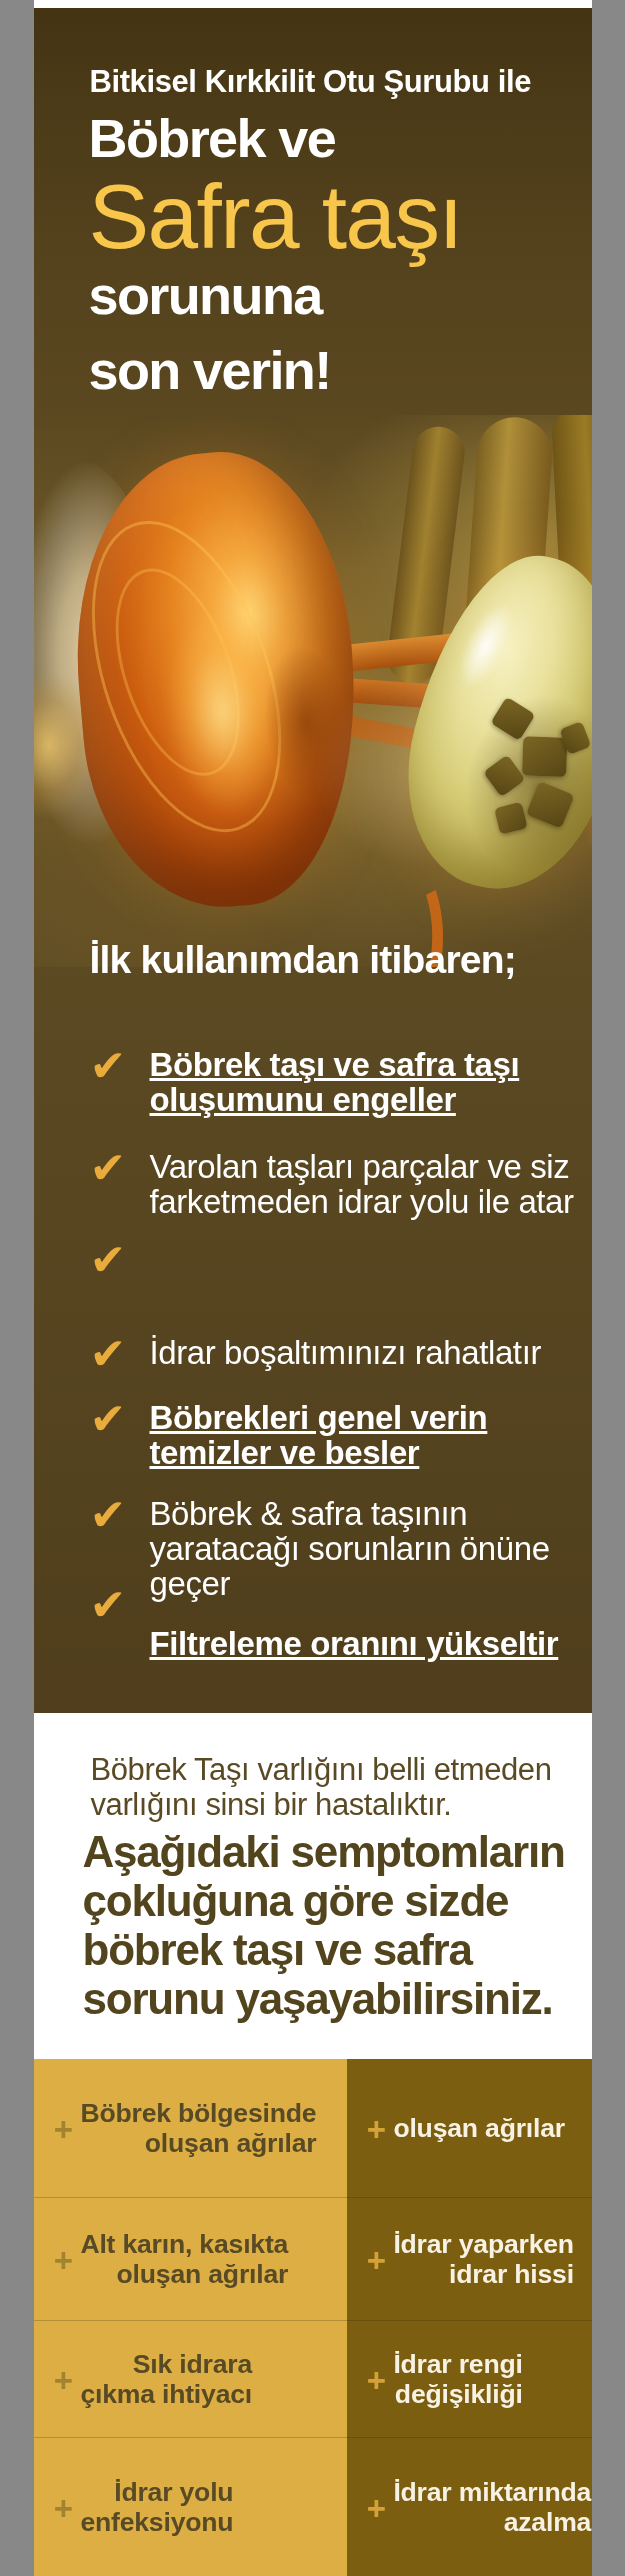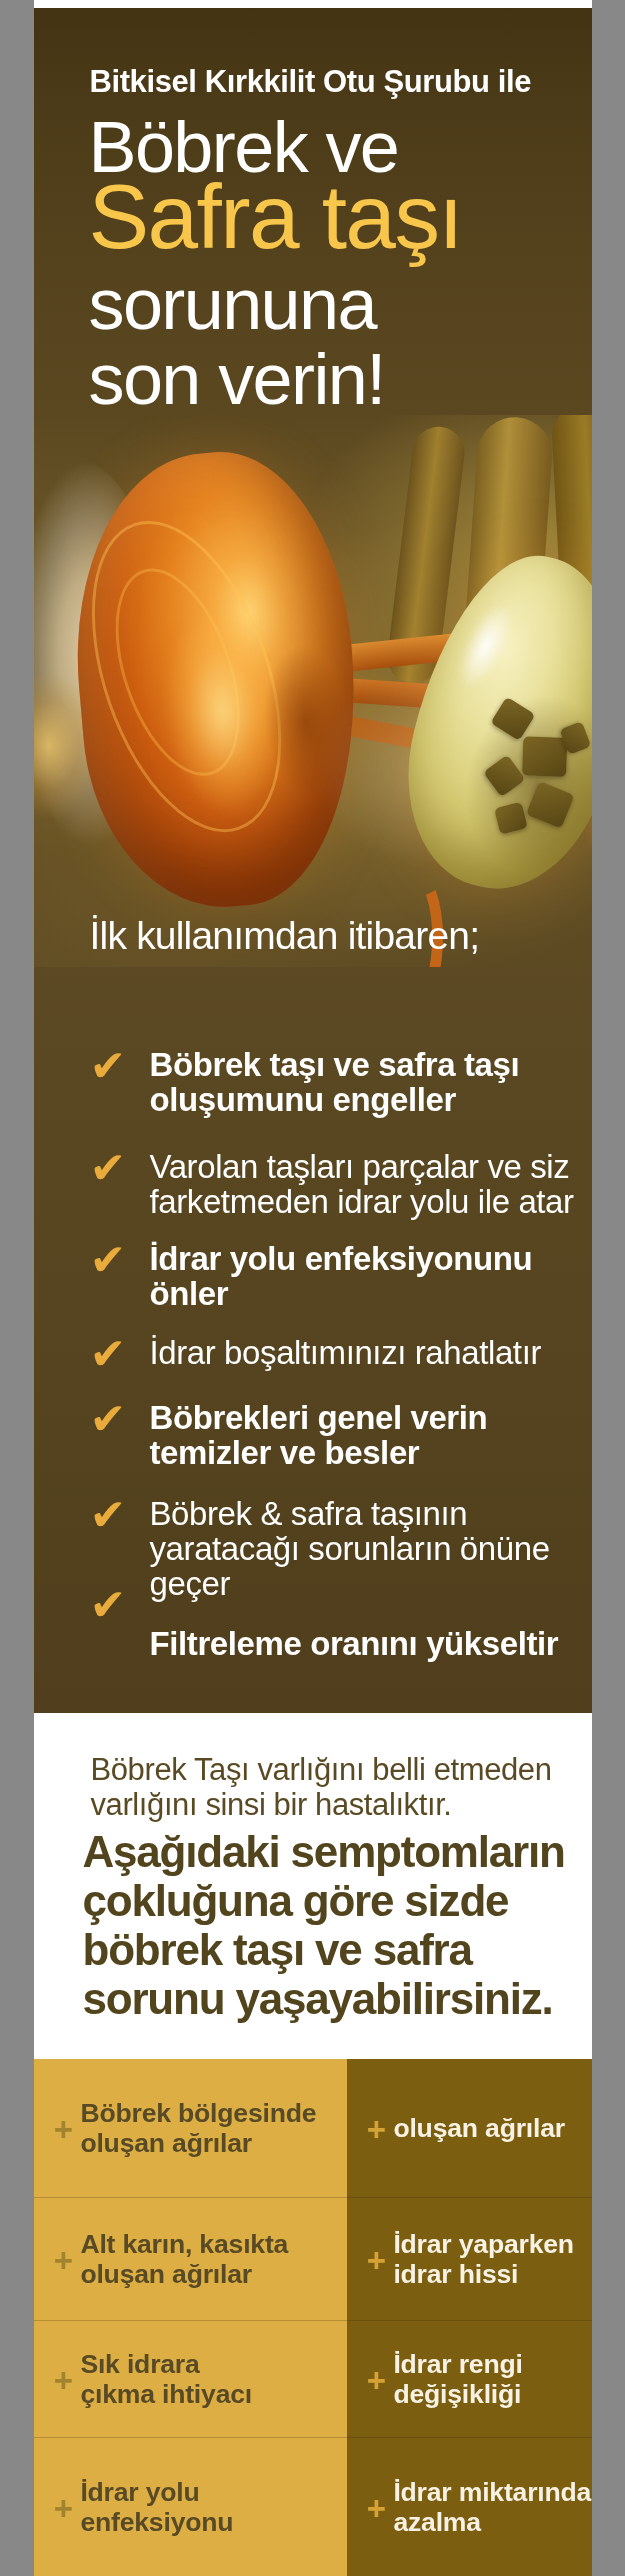--- a/index.html
+++ b/index.html
@@ -12,21 +12,21 @@
 
   
   .hero-bg{
     left:0;top:7.8px;width:626px;height:1705px;
     background:linear-gradient(180deg,
       #443313 0%, #4b3a17 5%, #54421d 14%, #5c4921 26%,
       #5f4c24 45%, #5a4822 62%, #55441f 80%, #503e1c 100%);
   }
   .hero-subtitle{left:56px;top:66px;font-size:31px;font-weight:700;color:#ffffff;letter-spacing:-0.4px;line-height:1;}
   .title-line{left:55px;line-height:1;color:#ffffff;white-space:nowrap;}
-  .tl-bold{font-weight:400;font-size:72px;letter-spacing:-1.6px;}
+  .tl-bold{font-weight:700;font-size:54px;letter-spacing:-1.6px;}
   .tl-light{font-weight:400;font-size:91px;letter-spacing:-1.6px;color:#f7c64b;}
   .tl1{top:111px;} .tl2{top:171px;} .tl3{top:268px;text-align:right;} .tl4{top:343px;}
 
   
   .scene{left:0;top:415px;width:626px;height:552px;overflow:hidden;}
   .sc-backdrop{left:0;top:0;right:0;bottom:0;
     background:
       radial-gradient(329px 235px at 501px 125px, rgba(198,168,74,.55), transparent 70%),
       radial-gradient(407px 313px at 407px 329px, rgba(172,142,62,.50), transparent 72%),
       radial-gradient(469px 407px at 133px 407px, rgba(128,102,44,.45), transparent 75%),
@@ -89,41 +89,41 @@
   .stone{position:absolute;border-radius:5.5px;
     background:linear-gradient(145deg,#7c6624,#564514);box-shadow:0 1.6px 4.7px rgba(40,30,5,.4);}
   .s1{left:6.3px;top:9.4px;width:34px;height:31px;transform:rotate(18deg);}
   .s2{left:41px;top:34px;width:44px;height:39px;transform:rotate(-12deg);}
   .s3{left:12.5px;top:67px;width:31px;height:30px;transform:rotate(40deg);}
   .s4{left:61px;top:81px;width:38px;height:36px;transform:rotate(8deg);}
   .s5{left:31px;top:108px;width:28px;height:26.6px;transform:rotate(-28deg);}
   .s6{left:75px;top:15.6px;width:26.6px;height:23.5px;transform:rotate(55deg);}
 
   
-  .benefits-heading{left:56px;top:916px;font-size:39px;font-weight:400;color:#ffffff;letter-spacing:-0.8px;line-height:1;white-space:nowrap;}
+  .benefits-heading{left:56px;top:940px;font-size:39px;font-weight:700;color:#ffffff;letter-spacing:-0.8px;line-height:1;white-space:nowrap;}
   .check{left:56px;font-size:44px;line-height:1;color:#e8ab3c;font-weight:700;}
   .benefit-text{left:116px;color:#ffffff;font-size:33px;line-height:35px;letter-spacing:-0.4px;white-space:nowrap;}
-  .benefit-bold{font-weight:800;}
+  .benefit-bold{font-weight:800;text-decoration:underline;}
   .benefit-reg{font-weight:400;}
 
   
   .info-intro{left:57px;top:1752px;color:#5a4a24;font-size:31px;font-weight:400;line-height:35px;letter-spacing:-0.4px;white-space:nowrap;}
   .info-warning{left:49px;top:1827px;color:#52441d;font-size:44px;font-weight:700;line-height:49px;letter-spacing:-1.2px;white-space:nowrap;}
 
   
   .grid{left:0;top:2059px;width:626px;height:517px;display:grid;
     grid-template-columns:313px 313px;grid-template-rows:138px 123px 117px 139px;}
   .cell{display:flex;align-items:center;padding-left:20.3px;box-sizing:border-box;}
   .cell-l{background:#dcae43;color:#584a25;}
   .cell-r{background:#7c5e11;color:#f7f2e3;}
   .cell-bt{border-top:1.6px solid rgba(40,30,5,.22);}
   .plus{flex:none;width:26.6px;font-size:33px;font-weight:800;line-height:1;margin-top:3.1px;}
   .cell-l .plus{color:#a2832e;}
   .cell-r .plus{color:#d5a335;}
-  .cell-text{display:flex;flex-direction:column;font-size:26.6px;font-weight:700;line-height:30px;letter-spacing:-0.2px;}
+  .cell-text{display:flex;flex-direction:column;font-size:26.6px;font-weight:700;line-height:30px;letter-spacing:-0.2px;align-items:flex-end;}
 
   .strip-top{left:0;top:0;width:626px;height:7.8px;background:#ffffff;}
 </style>
 </head>
 <body>
 
 <div class="page">
   <div class="abs strip-top"></div>
   <div class="abs hero-bg"></div>
 
@@ -176,24 +176,20 @@
     <div>oluşumunu engeller</div>
   </div>
 
   <div class="abs check" style="top:1146px">✔</div>
   <div class="abs benefit-text benefit-reg" style="top:1149px">
     <div>Varolan taşları parçalar ve siz</div>
     <div>farketmeden idrar yolu ile atar</div>
   </div>
 
   <div class="abs check" style="top:1238px">✔</div>
-  <div class="abs benefit-text benefit-bold" style="top:1241px">
-    <div>İdrar yolu enfeksiyonunu</div>
-    <div>önler</div>
-  </div>
 
   <div class="abs check" style="top:1332px">✔</div>
   <div class="abs benefit-text benefit-reg" style="top:1335px">
     <div>İdrar boşaltımınızı rahatlatır</div>
   </div>
 
   <div class="abs check" style="top:1397px">✔</div>
   <div class="abs benefit-text benefit-bold" style="top:1400px">
     <div>Böbrekleri genel verin</div>
     <div>temizler ve besler</div>

